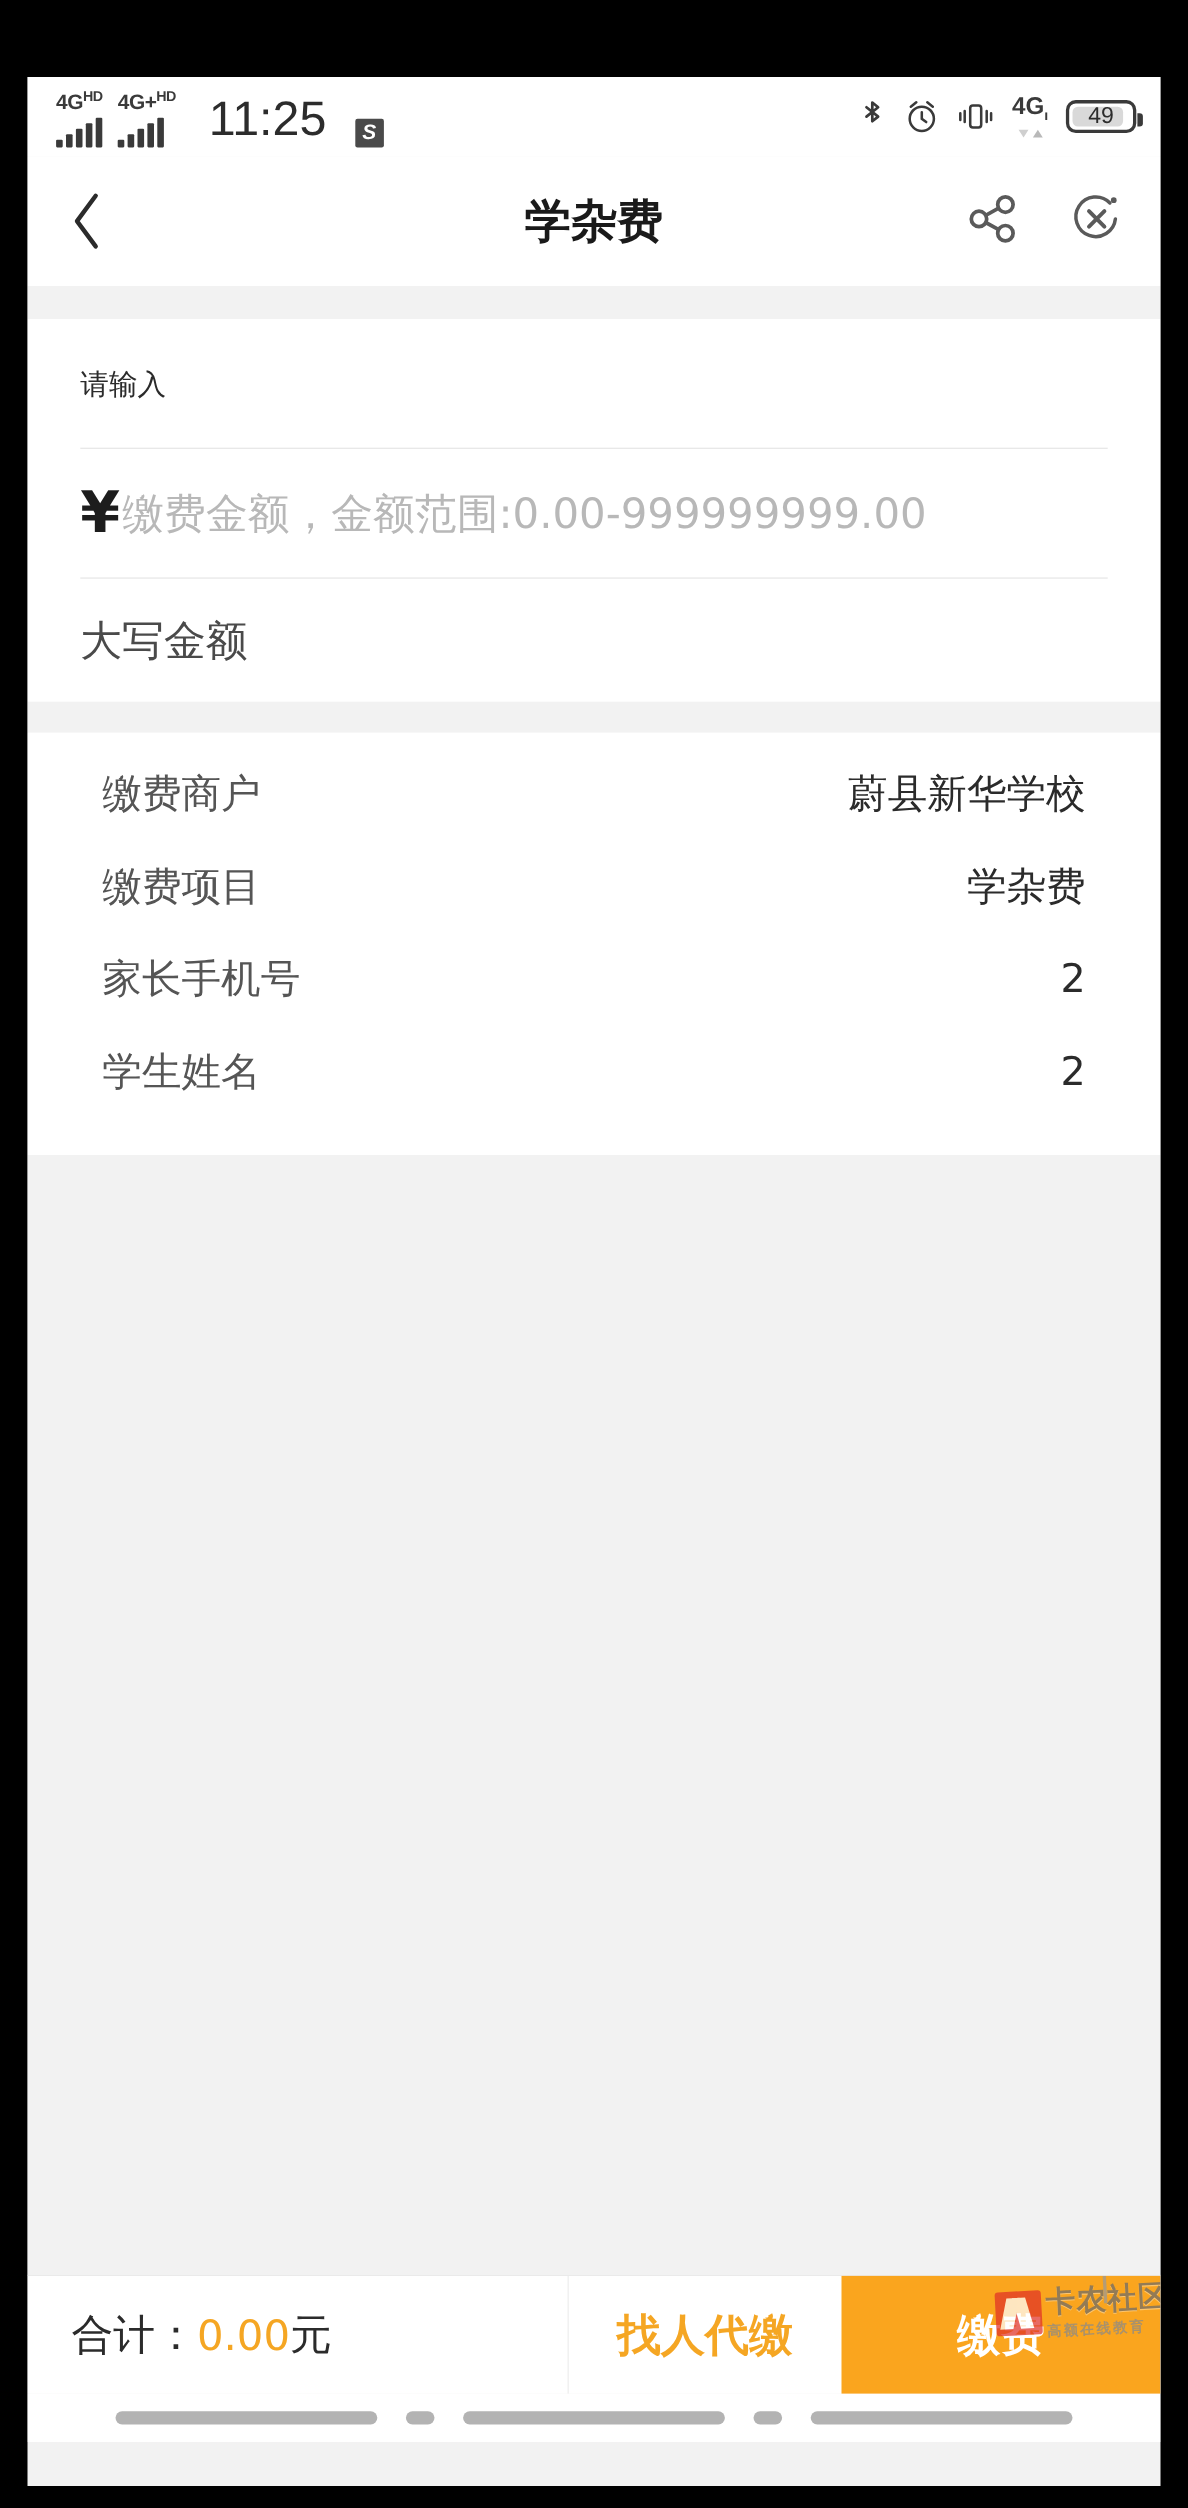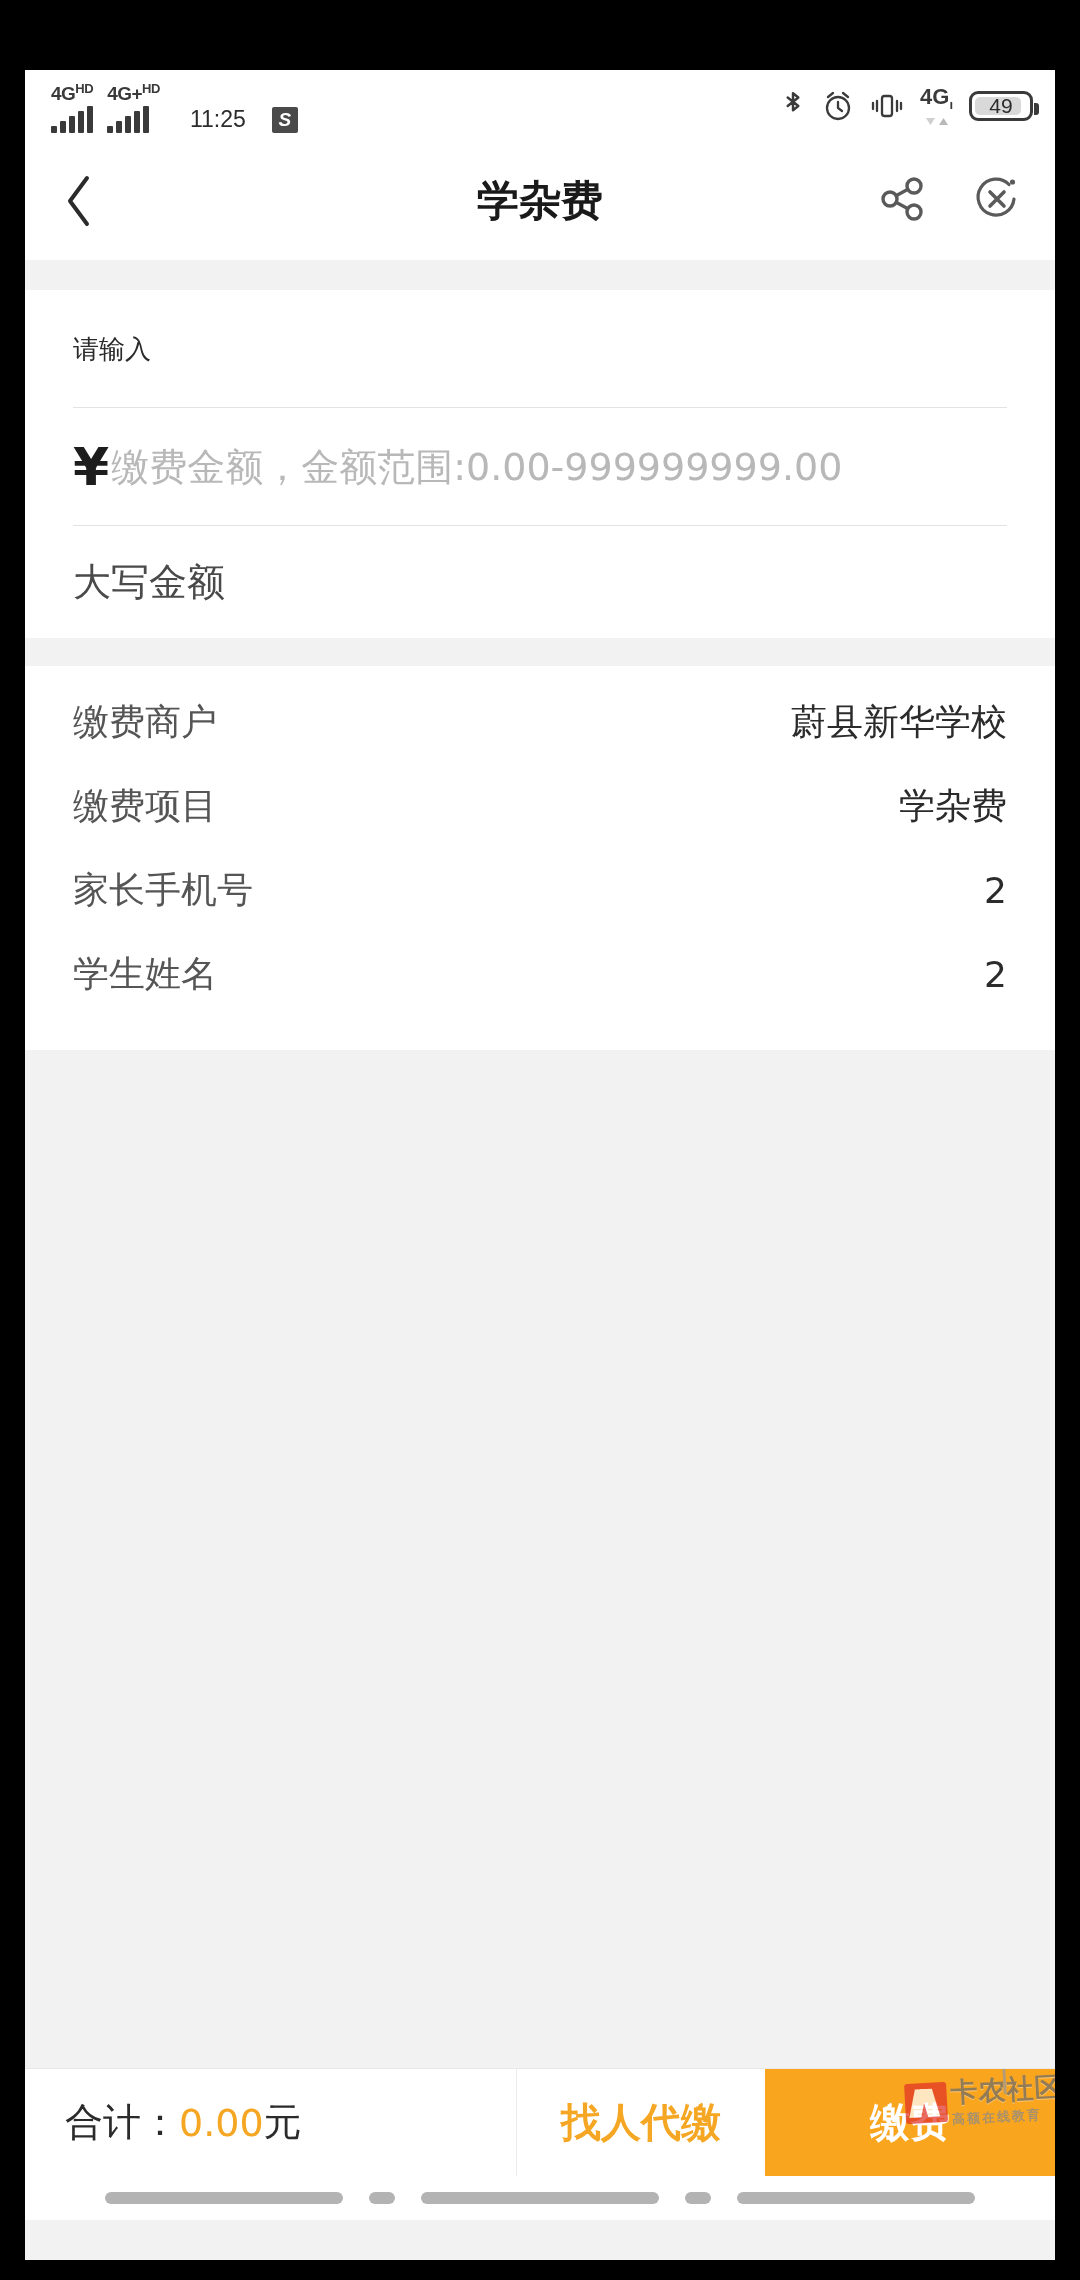--- a/index.html
+++ b/index.html
@@ -37,21 +37,21 @@
     line-height:19px; letter-spacing:-0.5px;
     font-family:"Liberation Sans", sans-serif;
   }
   .sim-label sup { font-size:13px; vertical-align:super; }
   .bars { display:flex; align-items:flex-end; gap:3px; margin-top:3px; }
   .bars i { display:block; width:6px; background:#3a3a3a; border-radius:1px; }
   .bars i:nth-child(1){height:7px;} .bars i:nth-child(2){height:12px;}
   .bars i:nth-child(3){height:17px;} .bars i:nth-child(4){height:22px;}
   .bars i:nth-child(5){height:27px;}
   .sb-time {
-    font-size:23px; color:#2c2c2c; margin-left:16px;
+    font-size:44px; color:#2c2c2c; margin-left:16px;
     font-family:"Liberation Sans", sans-serif; letter-spacing:0px;
   }
   .sb-appicon {
     margin-left:12px; width:26px; height:26px; background:#4a4a4a;
     color:#fff; font-size:19px; font-weight:bold; font-style:italic;
     display:flex; align-items:center; justify-content:center;
     border-radius:2px;
   }
   .sb-right {
     margin-left:auto; display:flex; align-items:center; gap:16px;
@@ -126,21 +126,21 @@
     font-family:"DejaVu Sans", sans-serif; white-space:nowrap;
   }
   .cap-label {
     font-size:38px; color:#4a4a4a;
     font-family:"DejaVu Sans", sans-serif;
   }
 
   
   .detail-card { background:#ffffff; padding:14px 0 34px; }
   .drow {
-    height:84px; padding:0 48px;
+    height:84px; padding:0 68px;
     display:flex; align-items:center; justify-content:space-between;
   }
   .dlabel {
     font-size:36px; color:#555555;
     font-family:"DejaVu Sans", sans-serif;
   }
   .dvalue {
     font-size:36px; color:#2b2b2b;
     font-family:"DejaVu Sans", sans-serif;
   }

